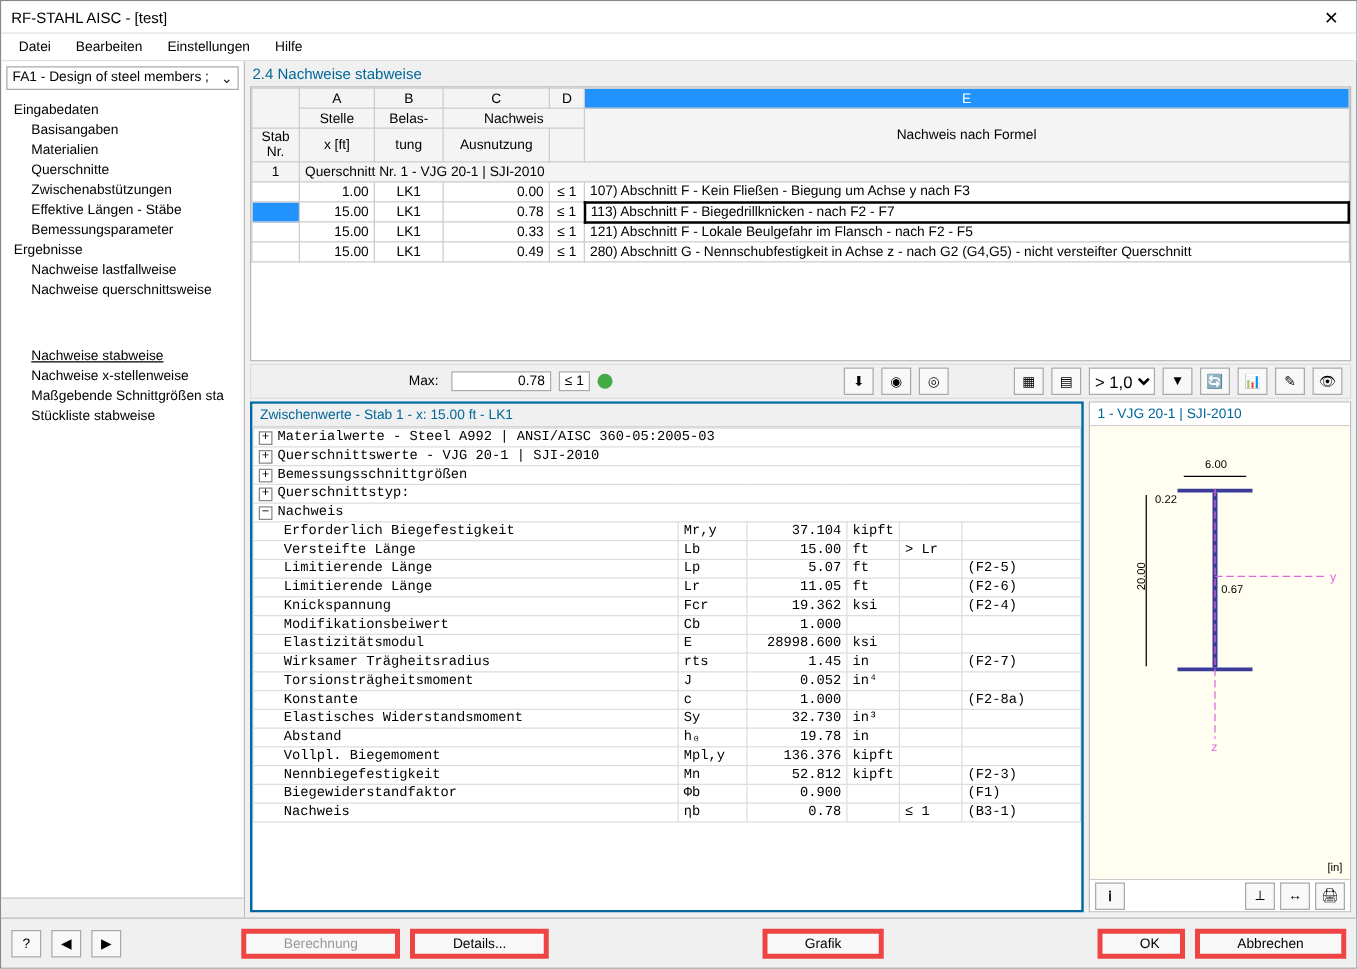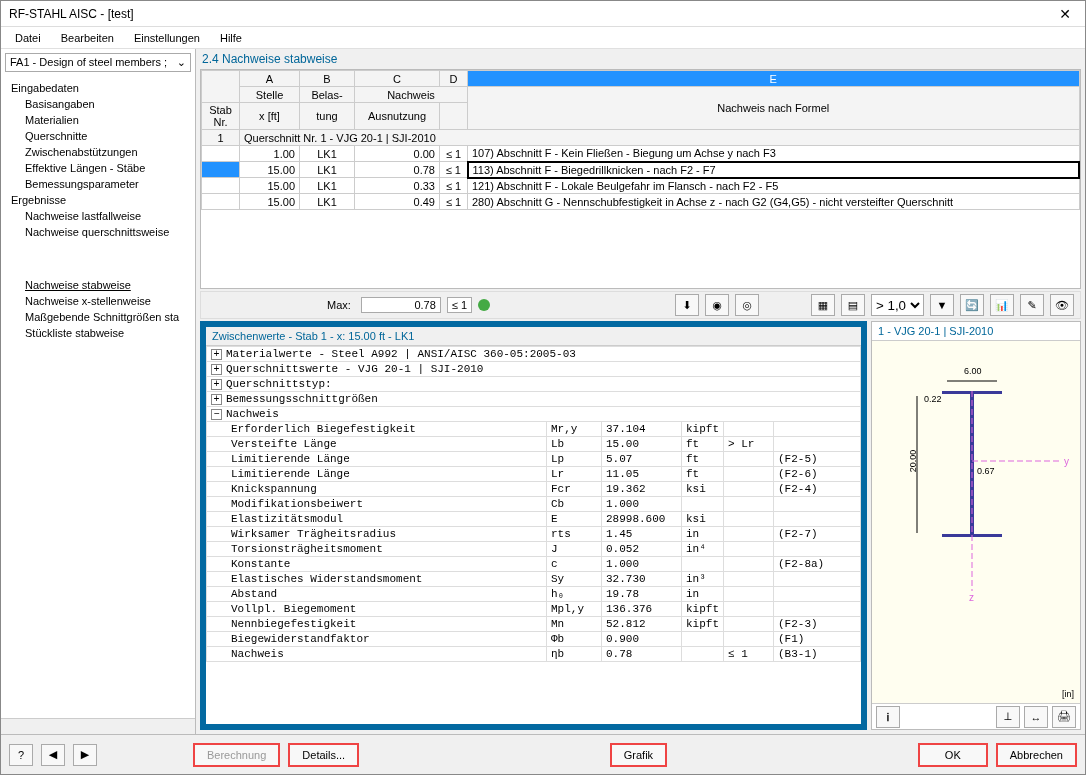--- a/index.html
+++ b/index.html
@@ -35,36 +35,36 @@
 .bar-bg { position: absolute; left: 0; top: 0; bottom: 0; background: #7dd87d; }
 .bar-cell span { position: relative; }
 .toolbar-row { height: 28px; display: flex; align-items: center; padding: 2px 6px; gap: 6px; background: #f0f0f0; border: 1px solid #ddd; margin: 2px 4px; }
 .toolbar-row .lbl { margin-right: 4px; }
 .toolbar-row .val { width: 80px; border: 1px solid #aaa; background: #fff; padding: 1px 4px; text-align: right; }
 .toolbar-row .le { border: 1px solid #aaa; background: #fff; padding: 1px 4px; }
 .toolbar-row .icon-btn { width: 24px; height: 22px; border: 1px solid #aaa; background: #f8f8f8; display: flex; align-items: center; justify-content: center; cursor: pointer; }
 .toolbar-row select { height: 22px; border: 1px solid #aaa; background: #fff; }
 .toolbar-row .spacer { flex: 1; }
 .mid-row { flex: 1; display: flex; gap: 4px; margin: 0 4px 4px 4px; overflow: hidden; }
-.details-panel { flex: 1; display: flex; flex-direction: column; border: 6px solid #0369a1; background: #fff; overflow: hidden; }
+.details-panel { flex: 1; display: flex; flex-direction: column; border: 2px solid #0369a1; background: #fff; overflow: hidden; }
 .details-title { padding: 3px 6px; color: #006699; background: #f0f0f0; border-bottom: 1px solid #ccc; }
 table.details { border-collapse: collapse; width: 100%; font-size: 11px; font-family: Liberation Mono, monospace; }
 .details td { border: 1px solid #ddd; padding: 1px 4px; height: 15px; }
-.details td.r { }
+.details td.r { text-align: right; }
 .details .tree-cell { padding-left: 4px; }
 .details .indent1 { padding-left: 24px; }
 .exp { display: inline-block; width: 11px; height: 11px; border: 1px solid #888; text-align: center; line-height: 9px; font-size: 10px; margin-right: 4px; background: #fff; }
 .preview { width: 210px; display: flex; flex-direction: column; border: 1px solid #bbb; background: #fff; }
 .preview-title { padding: 3px 6px; color: #006699; border-bottom: 1px solid #ccc; }
 .preview-body { flex: 1; background: #fffef0; position: relative; }
 .preview-footer { height: 26px; border-top: 1px solid #ccc; display: flex; align-items: center; padding: 0 4px; gap: 4px; }
 .preview-footer .spacer { flex: 1; }
 .footer { height: 40px; border-top: 1px solid #bbb; display: flex; align-items: center; padding: 0 8px; gap: 8px; background: #f0f0f0; }
 .footer .spacer { flex: 1; }
-.footer button, .btn { height: 24px; padding: 0 12px; border: 2px solid #ef4444; background: #f8f8f8; cursor: pointer; font-size: 11px; }
+.footer button, .btn { height: 24px; padding: 0 30px; border: 4px solid #ef4444; background: #f8f8f8; cursor: pointer; font-size: 11px; }
 .footer button:disabled { color: #999; }
 .icon-btn.small { width: 24px; height: 22px; border: 1px solid #aaa; background: #f8f8f8; display: flex; align-items: center; justify-content: center; cursor: pointer; }
 .dim-label { font-size: 9px; position: absolute; }
 .green-dot { width: 12px; height: 12px; border-radius: 50%; background: #4a4; display: inline-block; }
 </style>
 </head>
 <body>
 
 <div class="window">
   <div class="titlebar">
@@ -197,24 +197,24 @@
           <div style="flex:1; overflow:auto">
             <table class="details">
               <tbody id="details-top">
                   <tr>
                     <td colspan="6" class="tree-cell"><span class="exp">+</span>Materialwerte - Steel A992 | ANSI/AISC 360-05:2005-03</td>
                   </tr>
                   <tr>
                     <td colspan="6" class="tree-cell"><span class="exp">+</span>Querschnittswerte  - VJG 20-1 | SJI-2010</td>
                   </tr>
                   <tr>
+                    <td colspan="6" class="tree-cell"><span class="exp">+</span>Bemessungsschnittgrößen</td>
+                  </tr>
+                  <tr>
                     <td colspan="6" class="tree-cell"><span class="exp">+</span>Querschnittstyp:</td>
-                  </tr>
-                  <tr>
-                    <td colspan="6" class="tree-cell"><span class="exp">+</span>Bemessungsschnittgrößen</td>
                   </tr>
                 </tbody>
               <tbody>
                   <tr>
                     <td colspan="6" class="tree-cell"><span class="exp">−</span><span>Nachweis</span></td>
                   </tr>
               </tbody>
                 <tbody id="details-rows">
                   <tr>
                     <td class="indent1" style="width:340px">Erforderlich Biegefestigkeit</td>

